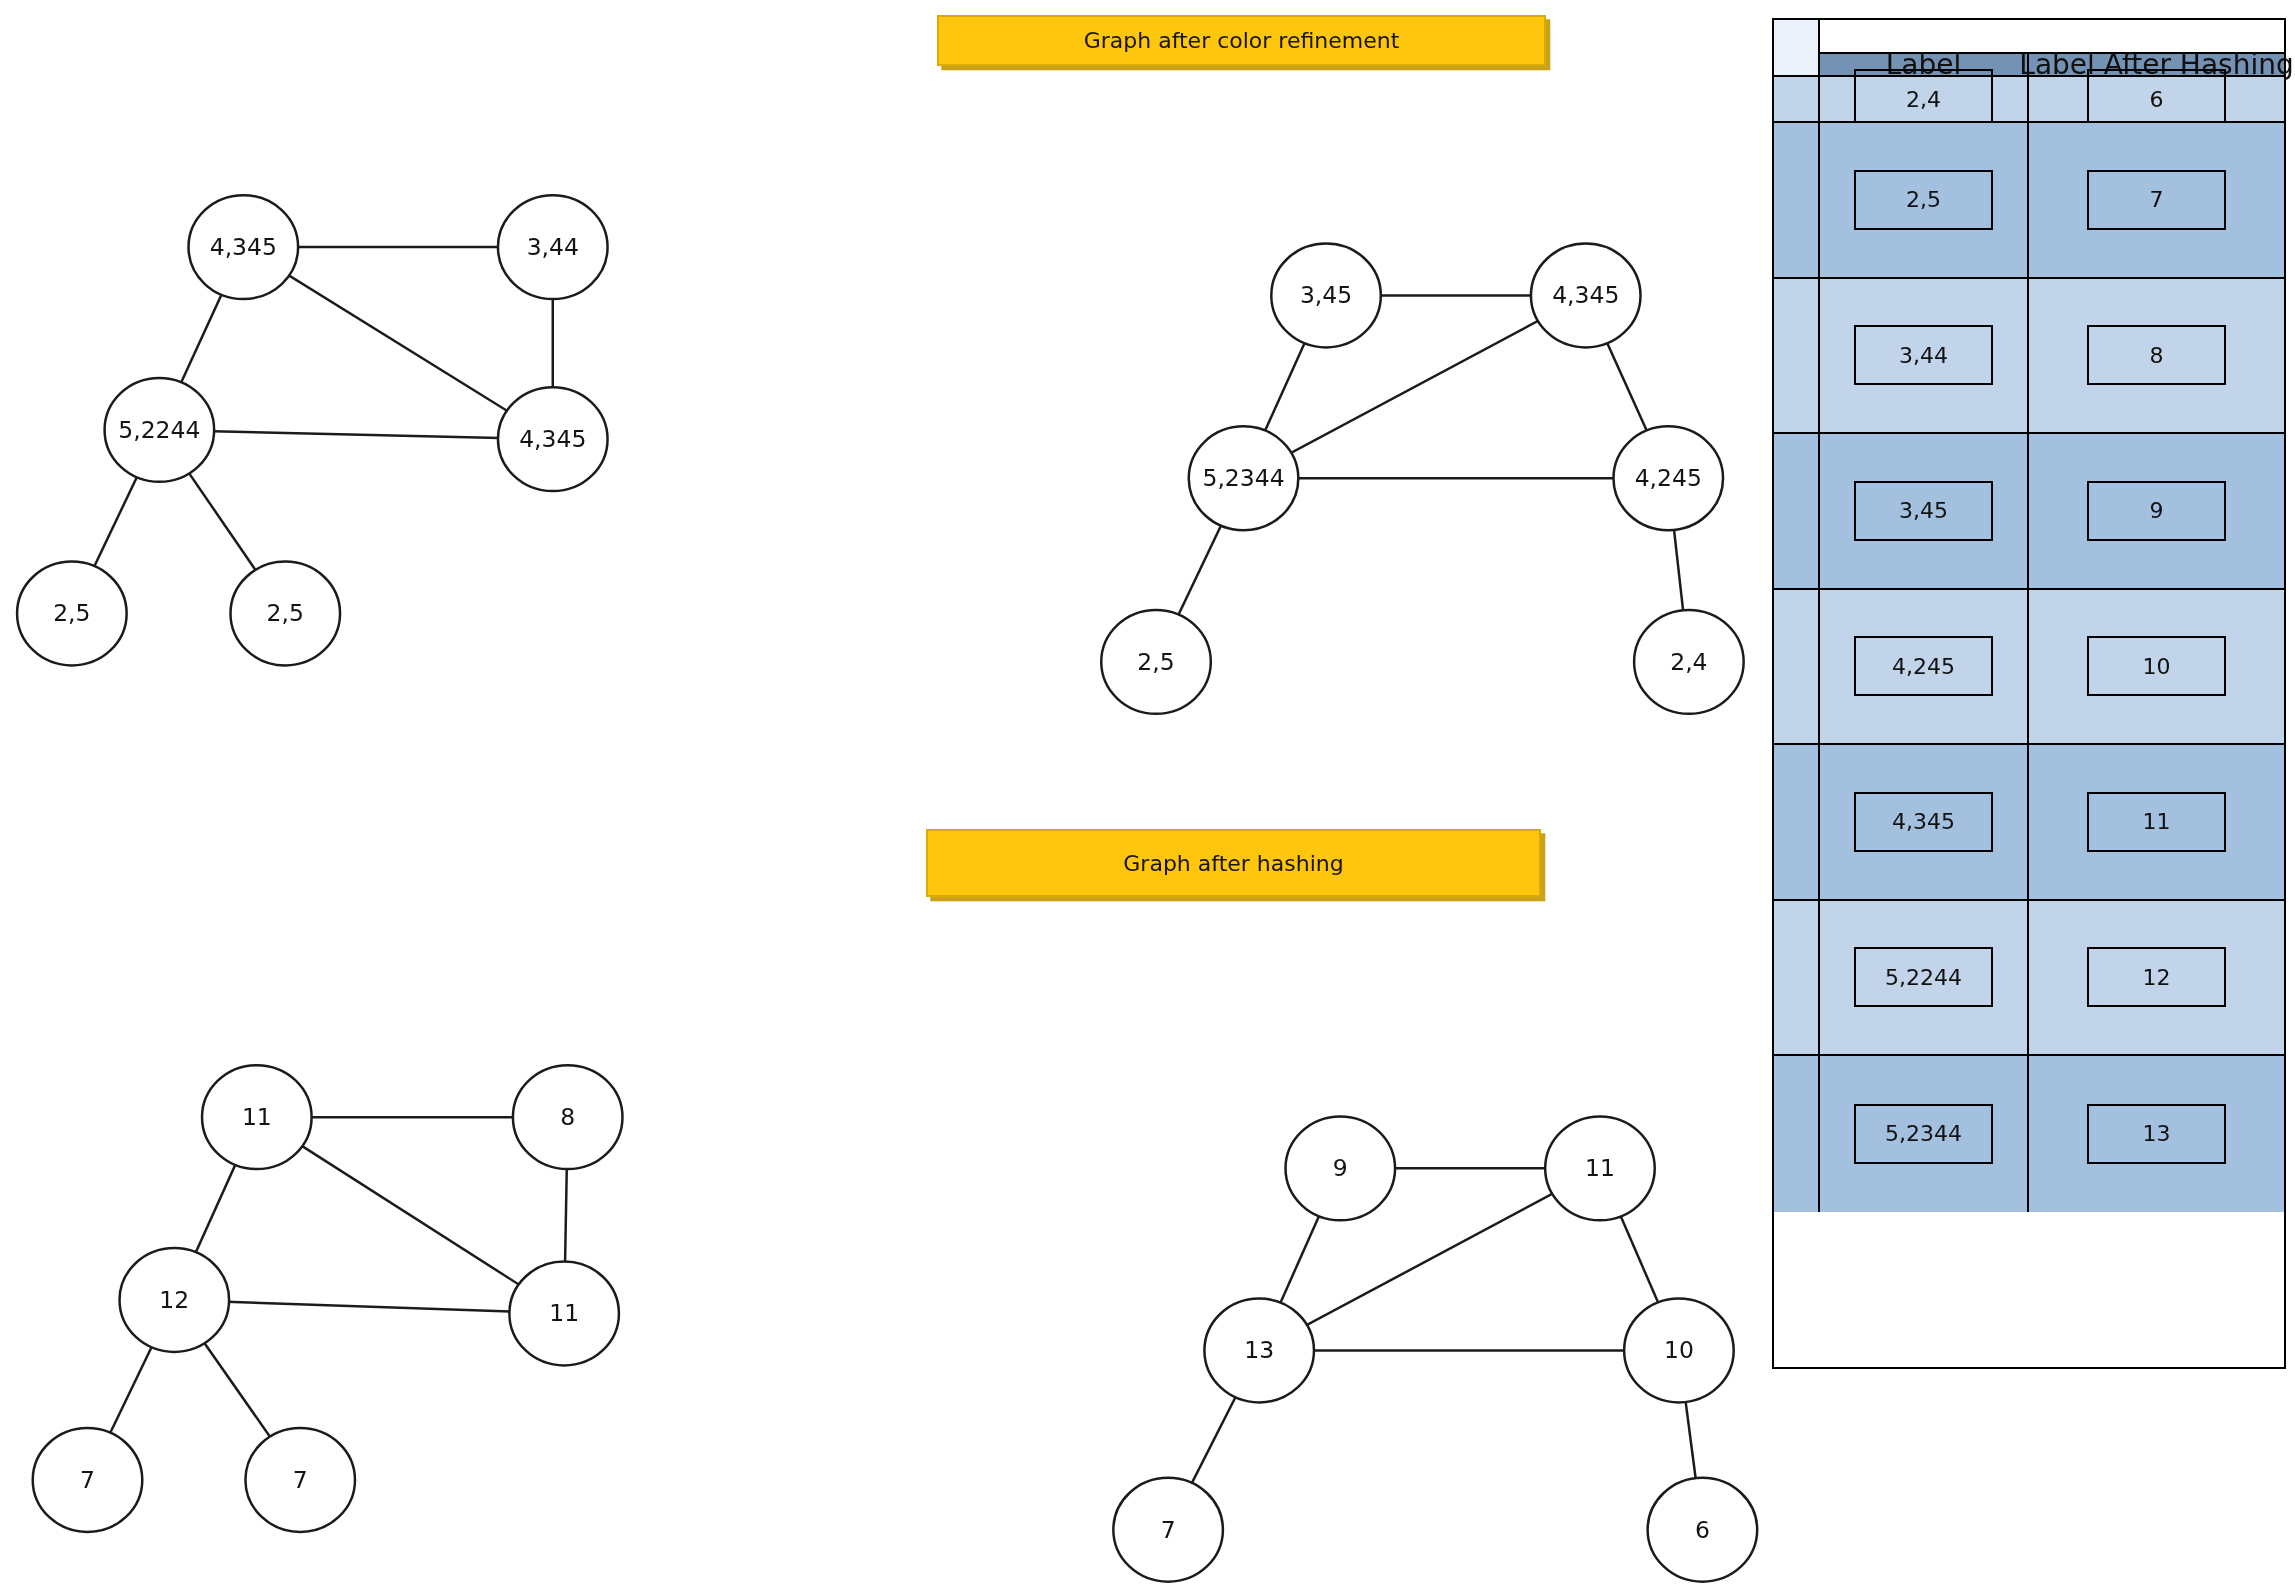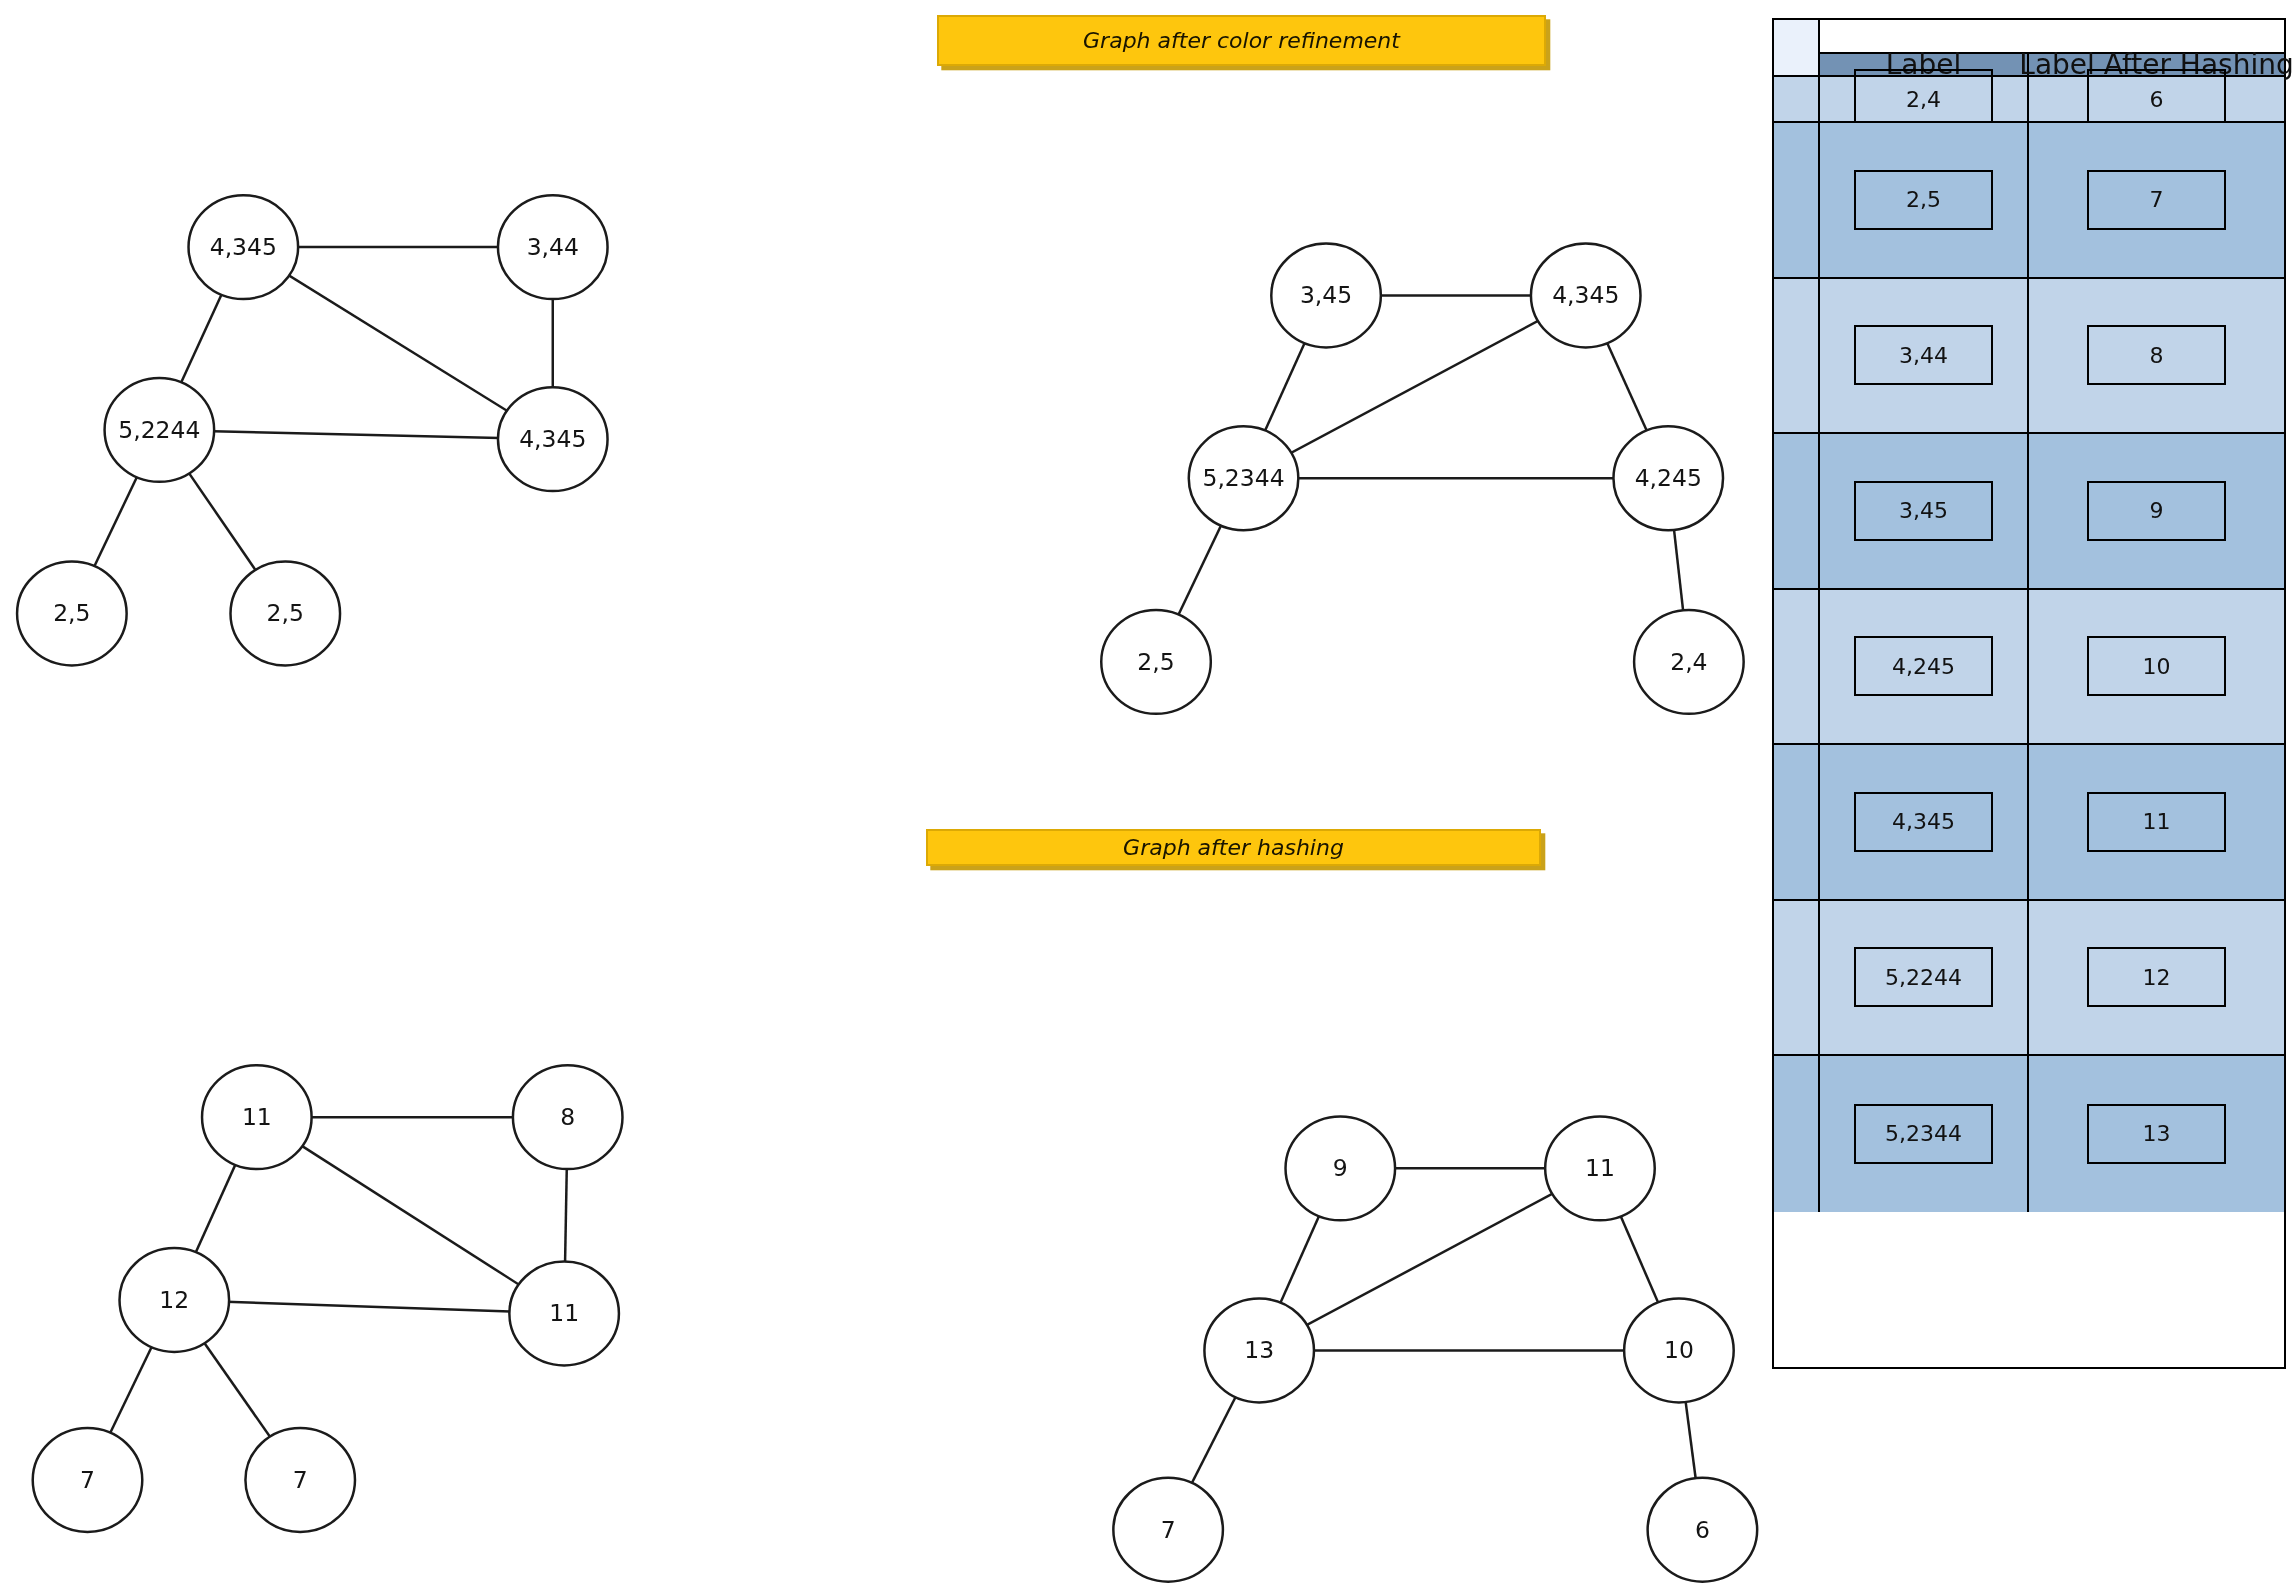--- a/index.html
+++ b/index.html
@@ -14,24 +14,24 @@
   }
   svg.canvas{position:absolute;left:0;top:0;}
   .edge{stroke:var(--ink);stroke-width:3.5;}
   .node{fill:#ffffff;stroke:var(--ink);stroke-width:3.5;}
   .node-label{font-size:33px;fill:#141414;text-anchor:middle;dominant-baseline:central;}
 
   .banner{
     position:absolute;display:flex;align-items:center;justify-content:center;
     background:var(--banner-fill);border:2.1px solid var(--banner-border);
     box-shadow:4.3px 4.3px 0 var(--banner-shadow);
-    font-size:22px;color:#181400;box-sizing:border-box;white-space:nowrap;font-style:italic;
+    font-size:22px;color:#181400;box-sizing:border-box;white-space:nowrap;
   }
   .banner-refinement{left:937px;top:15px;width:609px;height:51px;}
-  .banner-hashing{left:926px;top:829px;width:615px;height:37px;}
+  .banner-hashing{left:926px;top:829px;width:615px;height:68px;}
 
   .hash-table{
     position:absolute;left:1772px;top:18px;width:514px;height:1351px;
     border:2.8px solid #000;box-sizing:border-box;
     display:grid;grid-template-columns:46px 209px 1fr;
     grid-template-rows:57px 46px repeat(8,1fr);
   }
   .ht-cell{box-sizing:border-box;min-width:0;min-height:0;}
   .b-r{border-right:2.1px solid #000;}
   .b-b{border-bottom:2.1px solid #000;}

